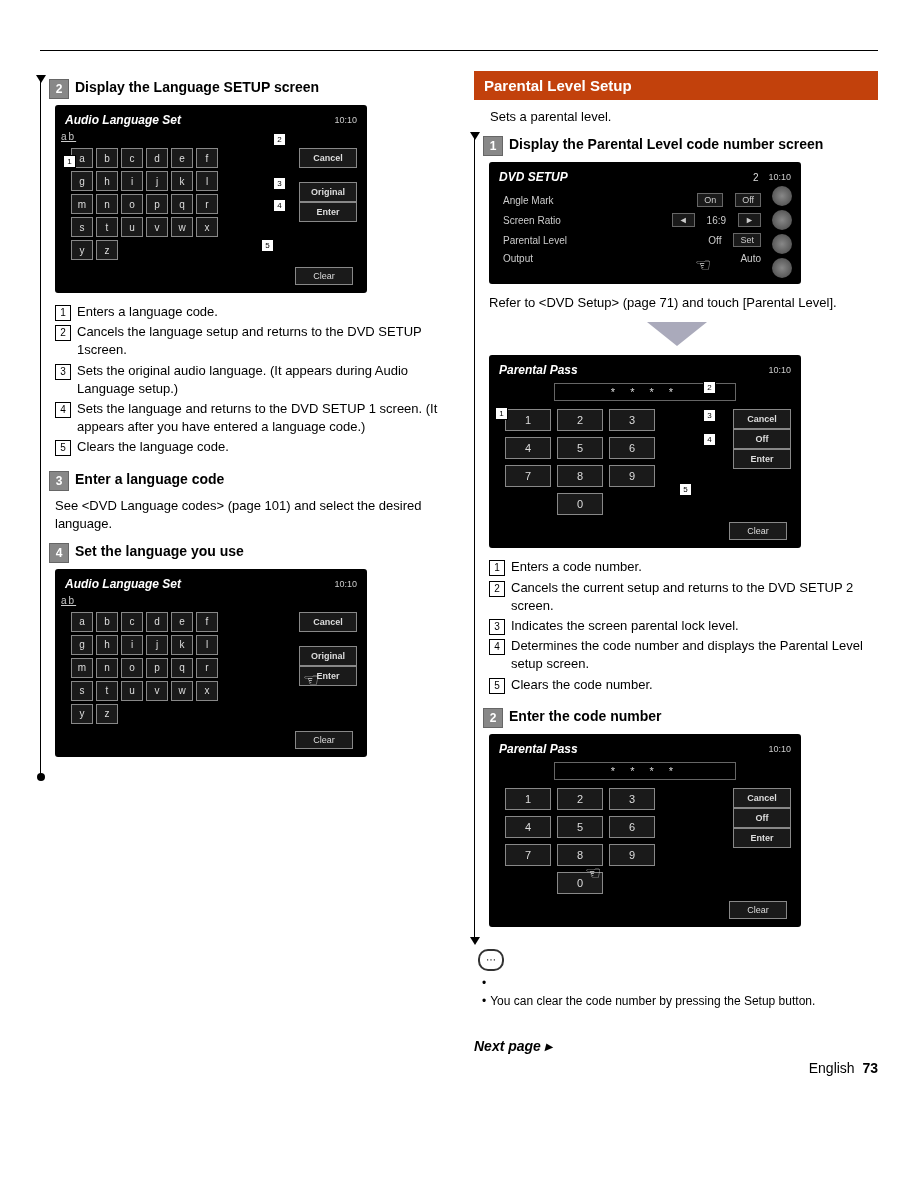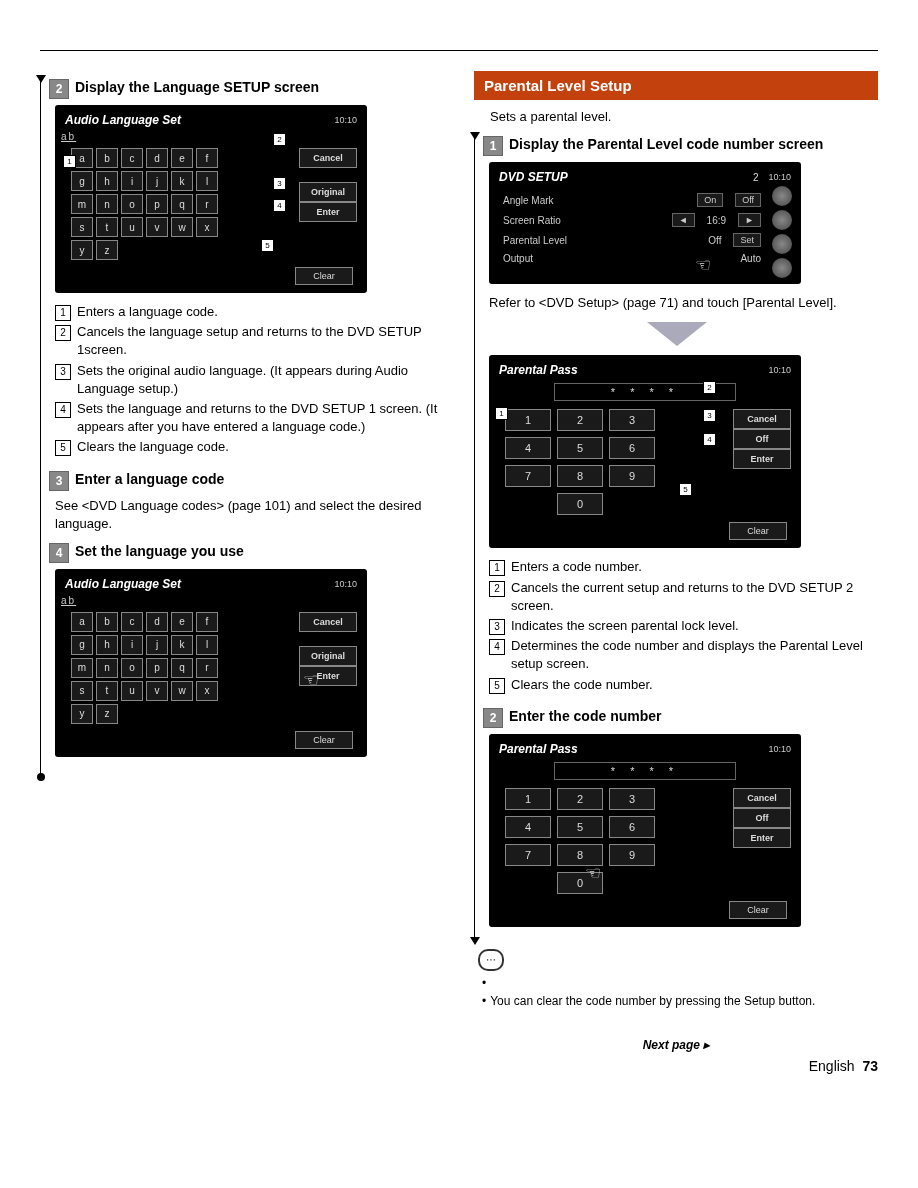--- a/index.html
+++ b/index.html
@@ -278,25 +278,25 @@
   .note-item {
     display: flex;
     gap: 4px;
     line-height: 1.4;
     margin-bottom: 2px;
   }
   .bullet {
     flex-shrink: 0;
   }
   .next-page {
-    text-align: center;
+    text-align: left;
     font-weight: bold;
     font-style: italic;
     margin-top: 28px;
-    font-size: 12px;
+    font-size: 14px;
   }
   .footer {
     text-align: right;
     margin-top: 6px;
     font-size: 14px;
   }
   .footer .pg {
     font-weight: bold;
   }
   .hand-icon {

